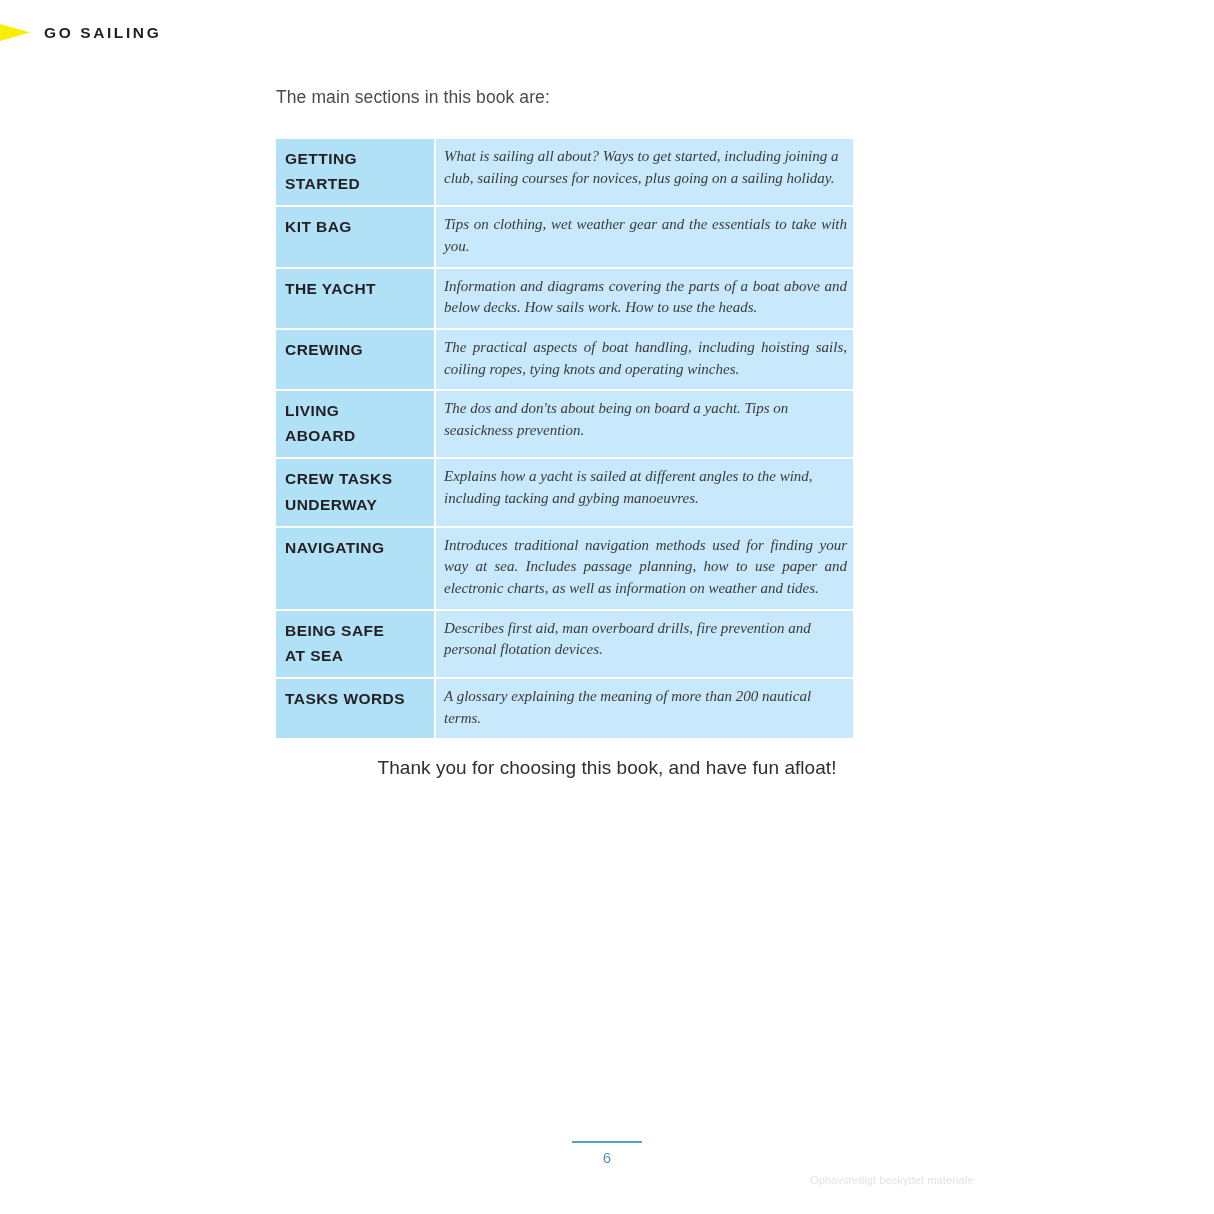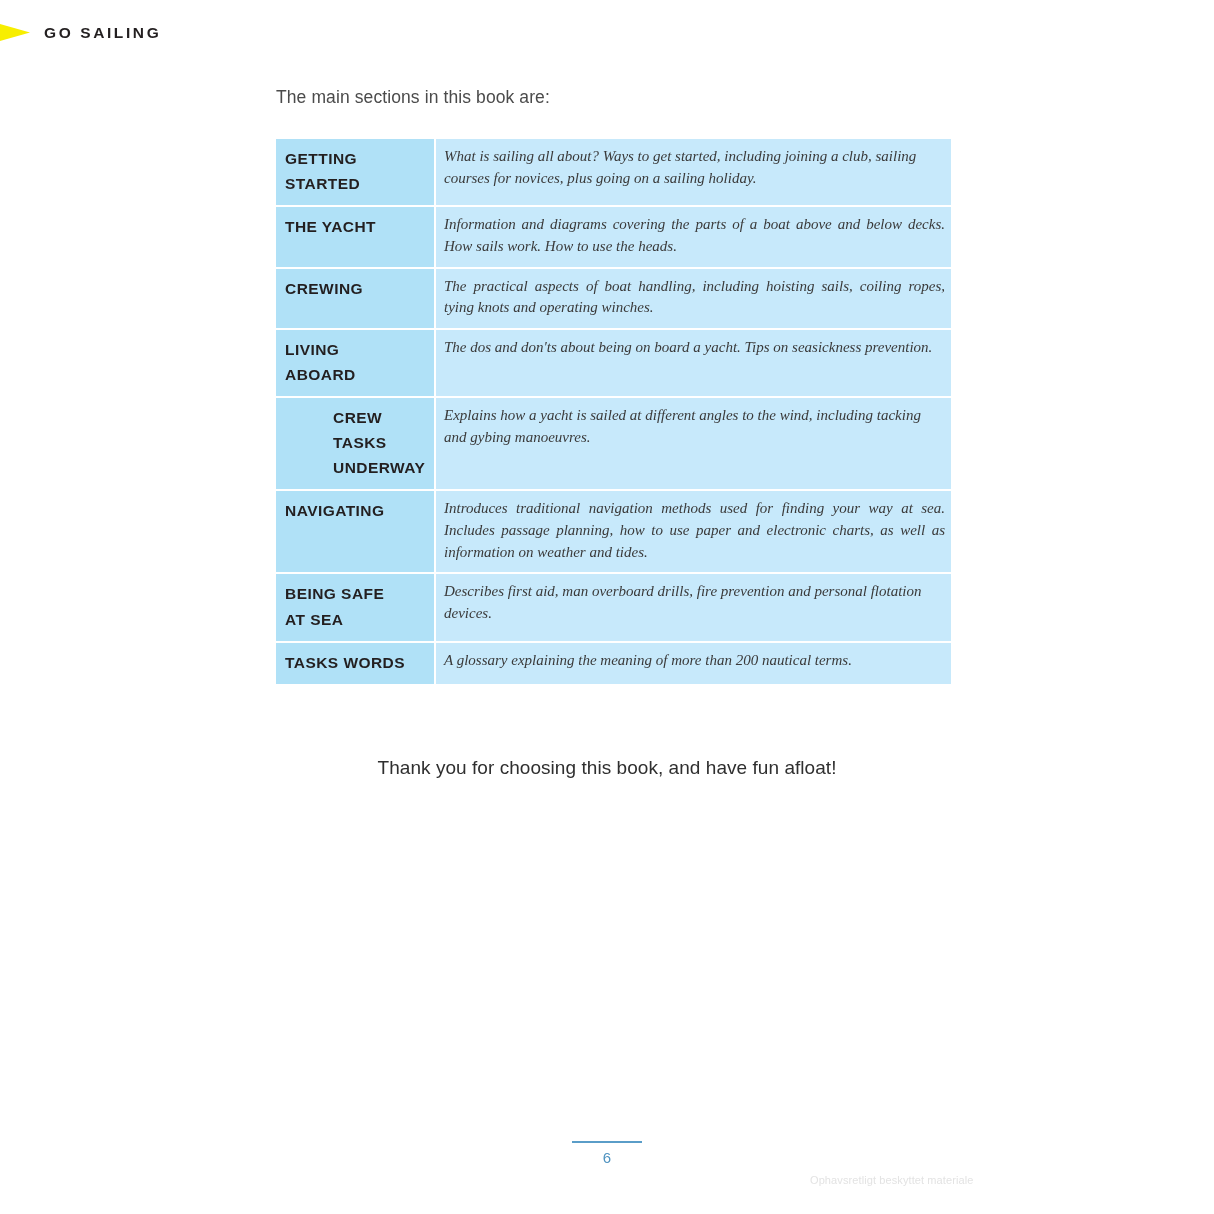--- a/index.html
+++ b/index.html
@@ -49,21 +49,21 @@
     font-size: 17.5px;
     color: #4b4b4b;
     letter-spacing: 0.1px;
   }
 
   
   .sections-table {
     position: absolute;
     left: 276px;
     top: 139px;
-    width: 675px;
+    width: 577px;
     border-collapse: collapse;
     table-layout: fixed;
   }
   .sections-table td {
     vertical-align: top;
     padding: 0;
   }
   .col-term {
     width: 141px;
     background: #b0e1f7;
@@ -165,20 +165,28 @@
     <tr>
       <td class="col-term">
         <span class="term-text" style="white-space: pre-line;">GETTING
 STARTED</span>
       </td>
       <td class="col-desc">
         <span class="desc-text">What is sailing all about? Ways to get started, including joining a club, sailing courses for novices, plus going on a sailing holiday.</span>
       </td>
     </tr>
 
+    <tr>
+      <td class="col-term">
+        <span class="term-text">KIT BAG</span>
+      </td>
+      <td class="col-desc">
+        <span class="desc-text justify">Tips on clothing, wet weather gear and the essentials to take with you.</span>
+      </td>
+    </tr>
 
     <tr>
       <td class="col-term">
         <span class="term-text">THE YACHT</span>
       </td>
       <td class="col-desc">
         <span class="desc-text justify">Information and diagrams covering the parts of a boat above and below decks. How sails work. How to use the heads.</span>
       </td>
     </tr>
 
@@ -196,21 +204,21 @@
         <span class="term-text" style="white-space: pre-line;">LIVING
 ABOARD</span>
       </td>
       <td class="col-desc">
         <span class="desc-text">The dos and don'ts about being on board a yacht. Tips on seasickness prevention.</span>
       </td>
     </tr>
 
     <tr>
       <td class="col-term">
-        <span class="term-text" style="white-space: pre-line; margin-left: 48px;">CREW TASKS
+        <span class="term-text" style="white-space: pre-line;">CREW TASKS
 UNDERWAY</span>
       </td>
       <td class="col-desc">
         <span class="desc-text">Explains how a yacht is sailed at different angles to the wind, including tacking and gybing manoeuvres.</span>
       </td>
     </tr>
 
     <tr>
       <td class="col-term">
         <span class="term-text">NAVIGATING</span>

